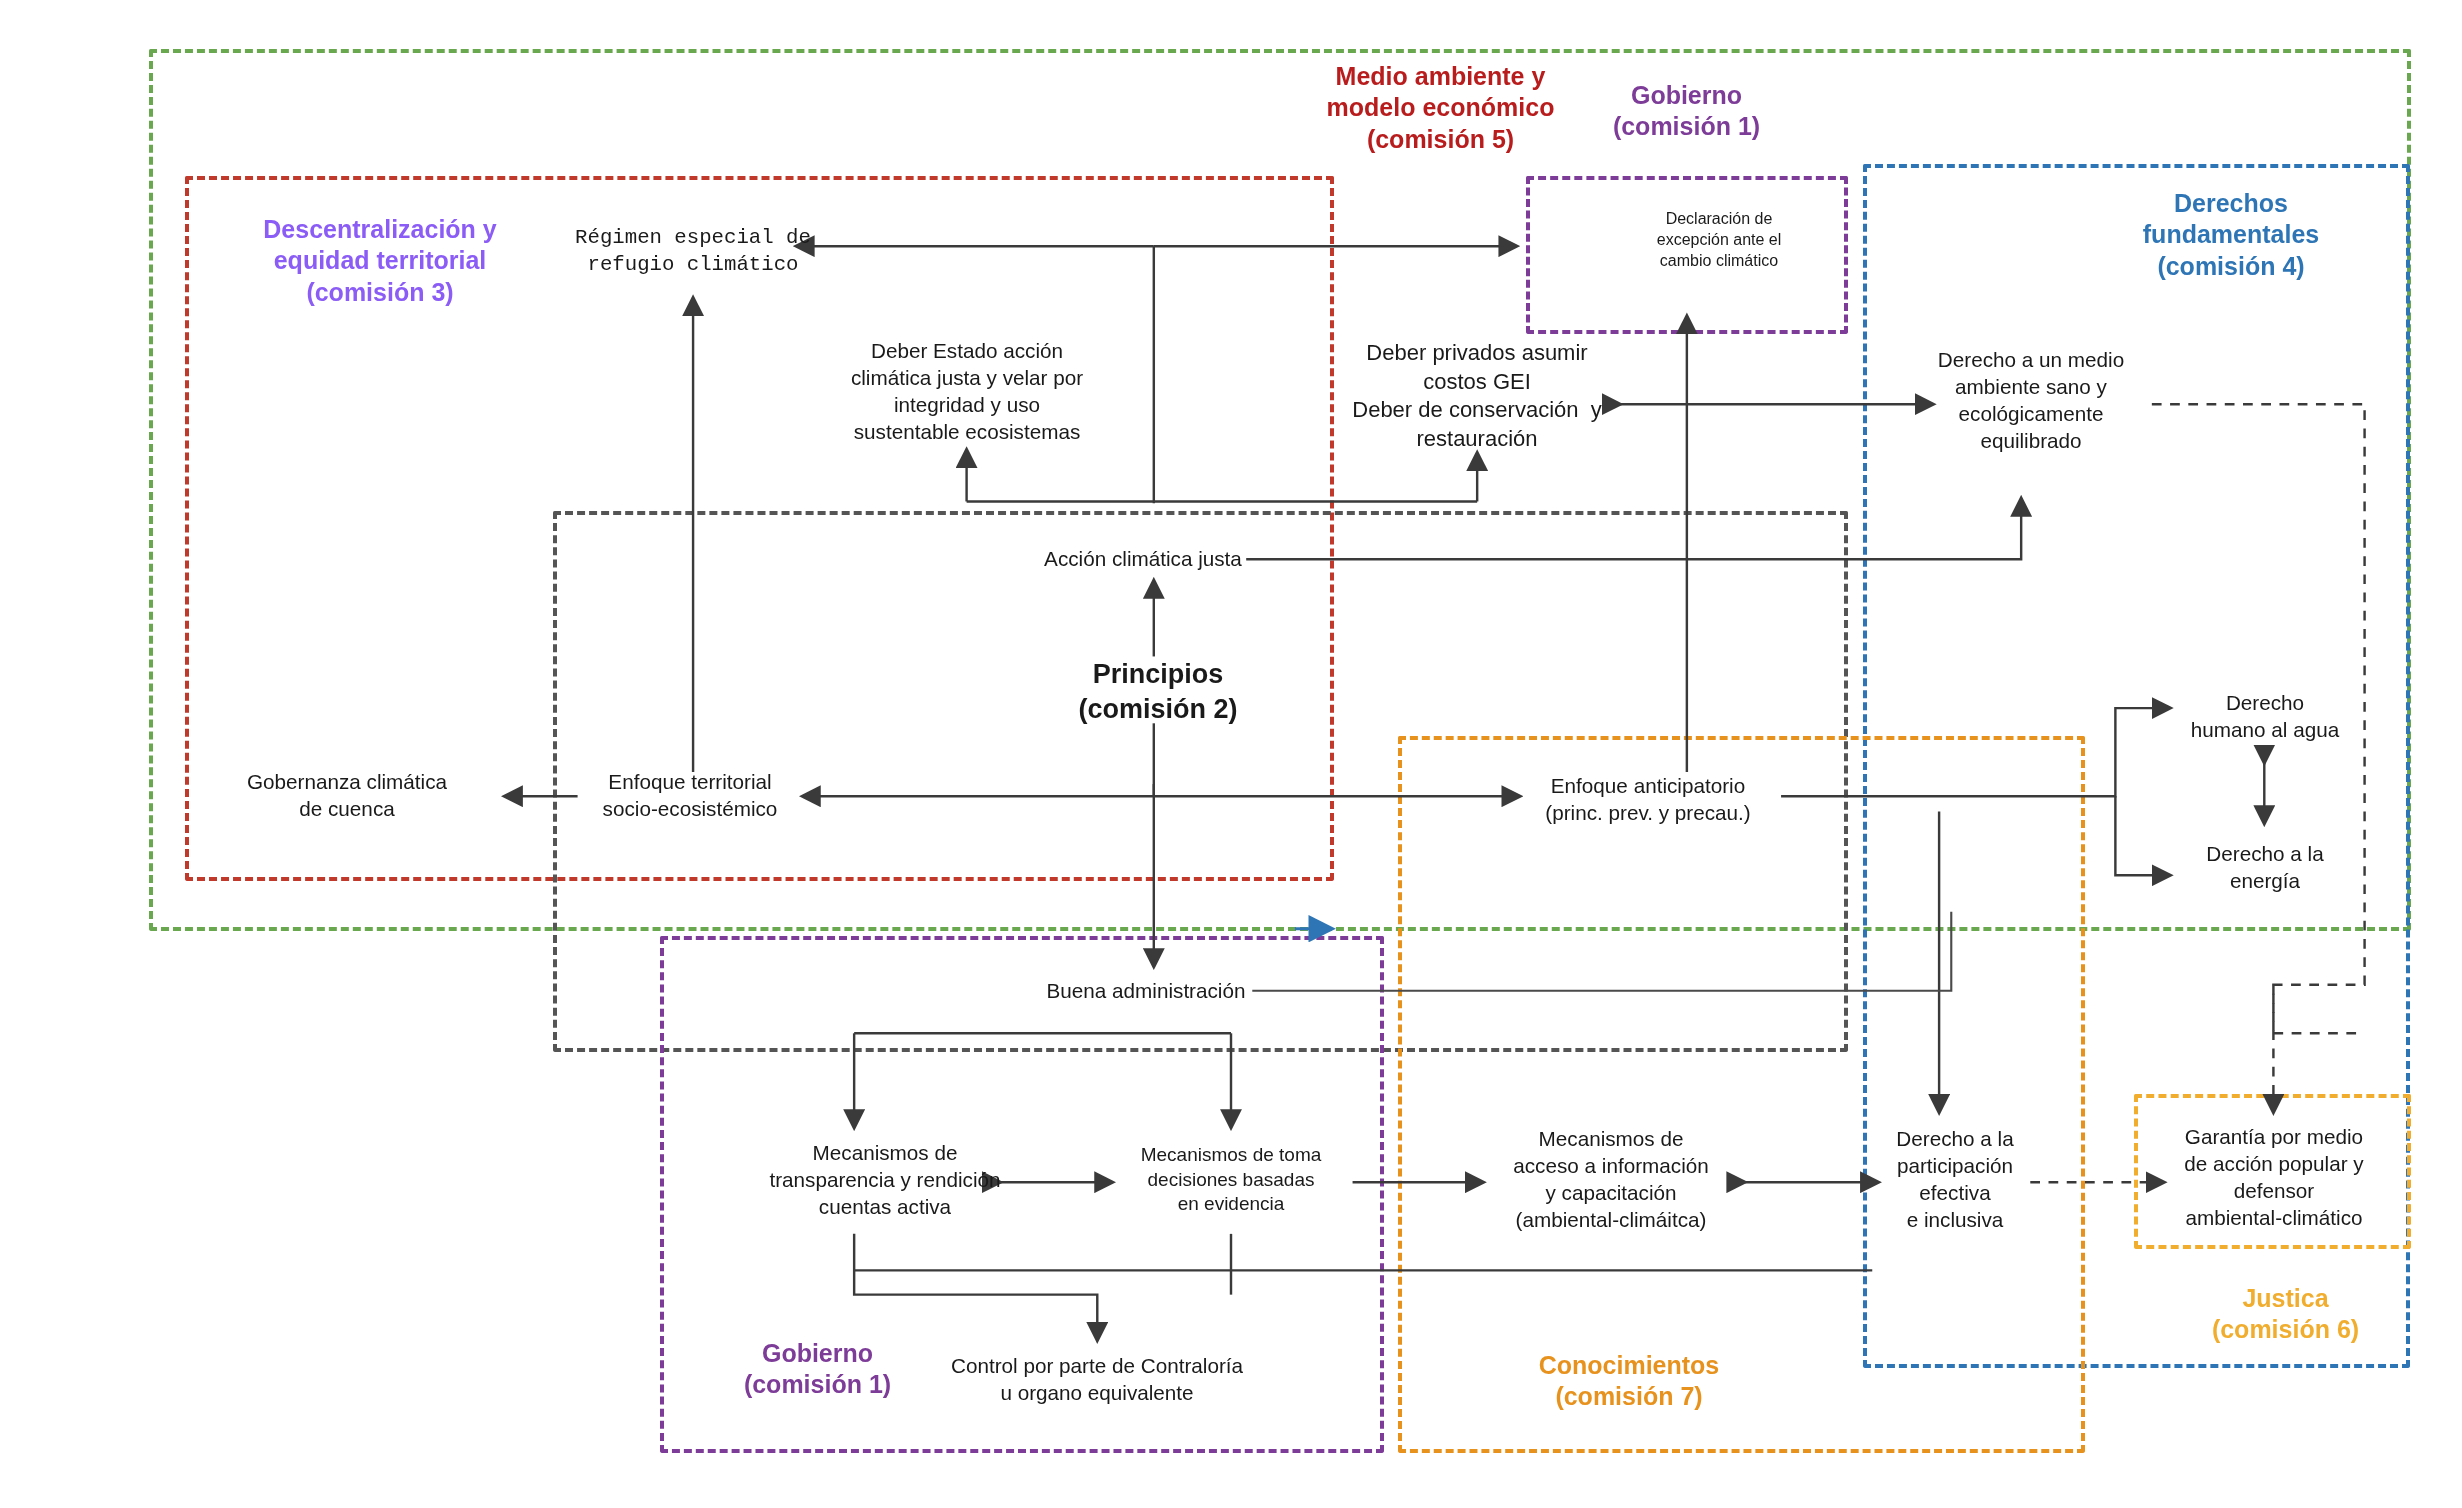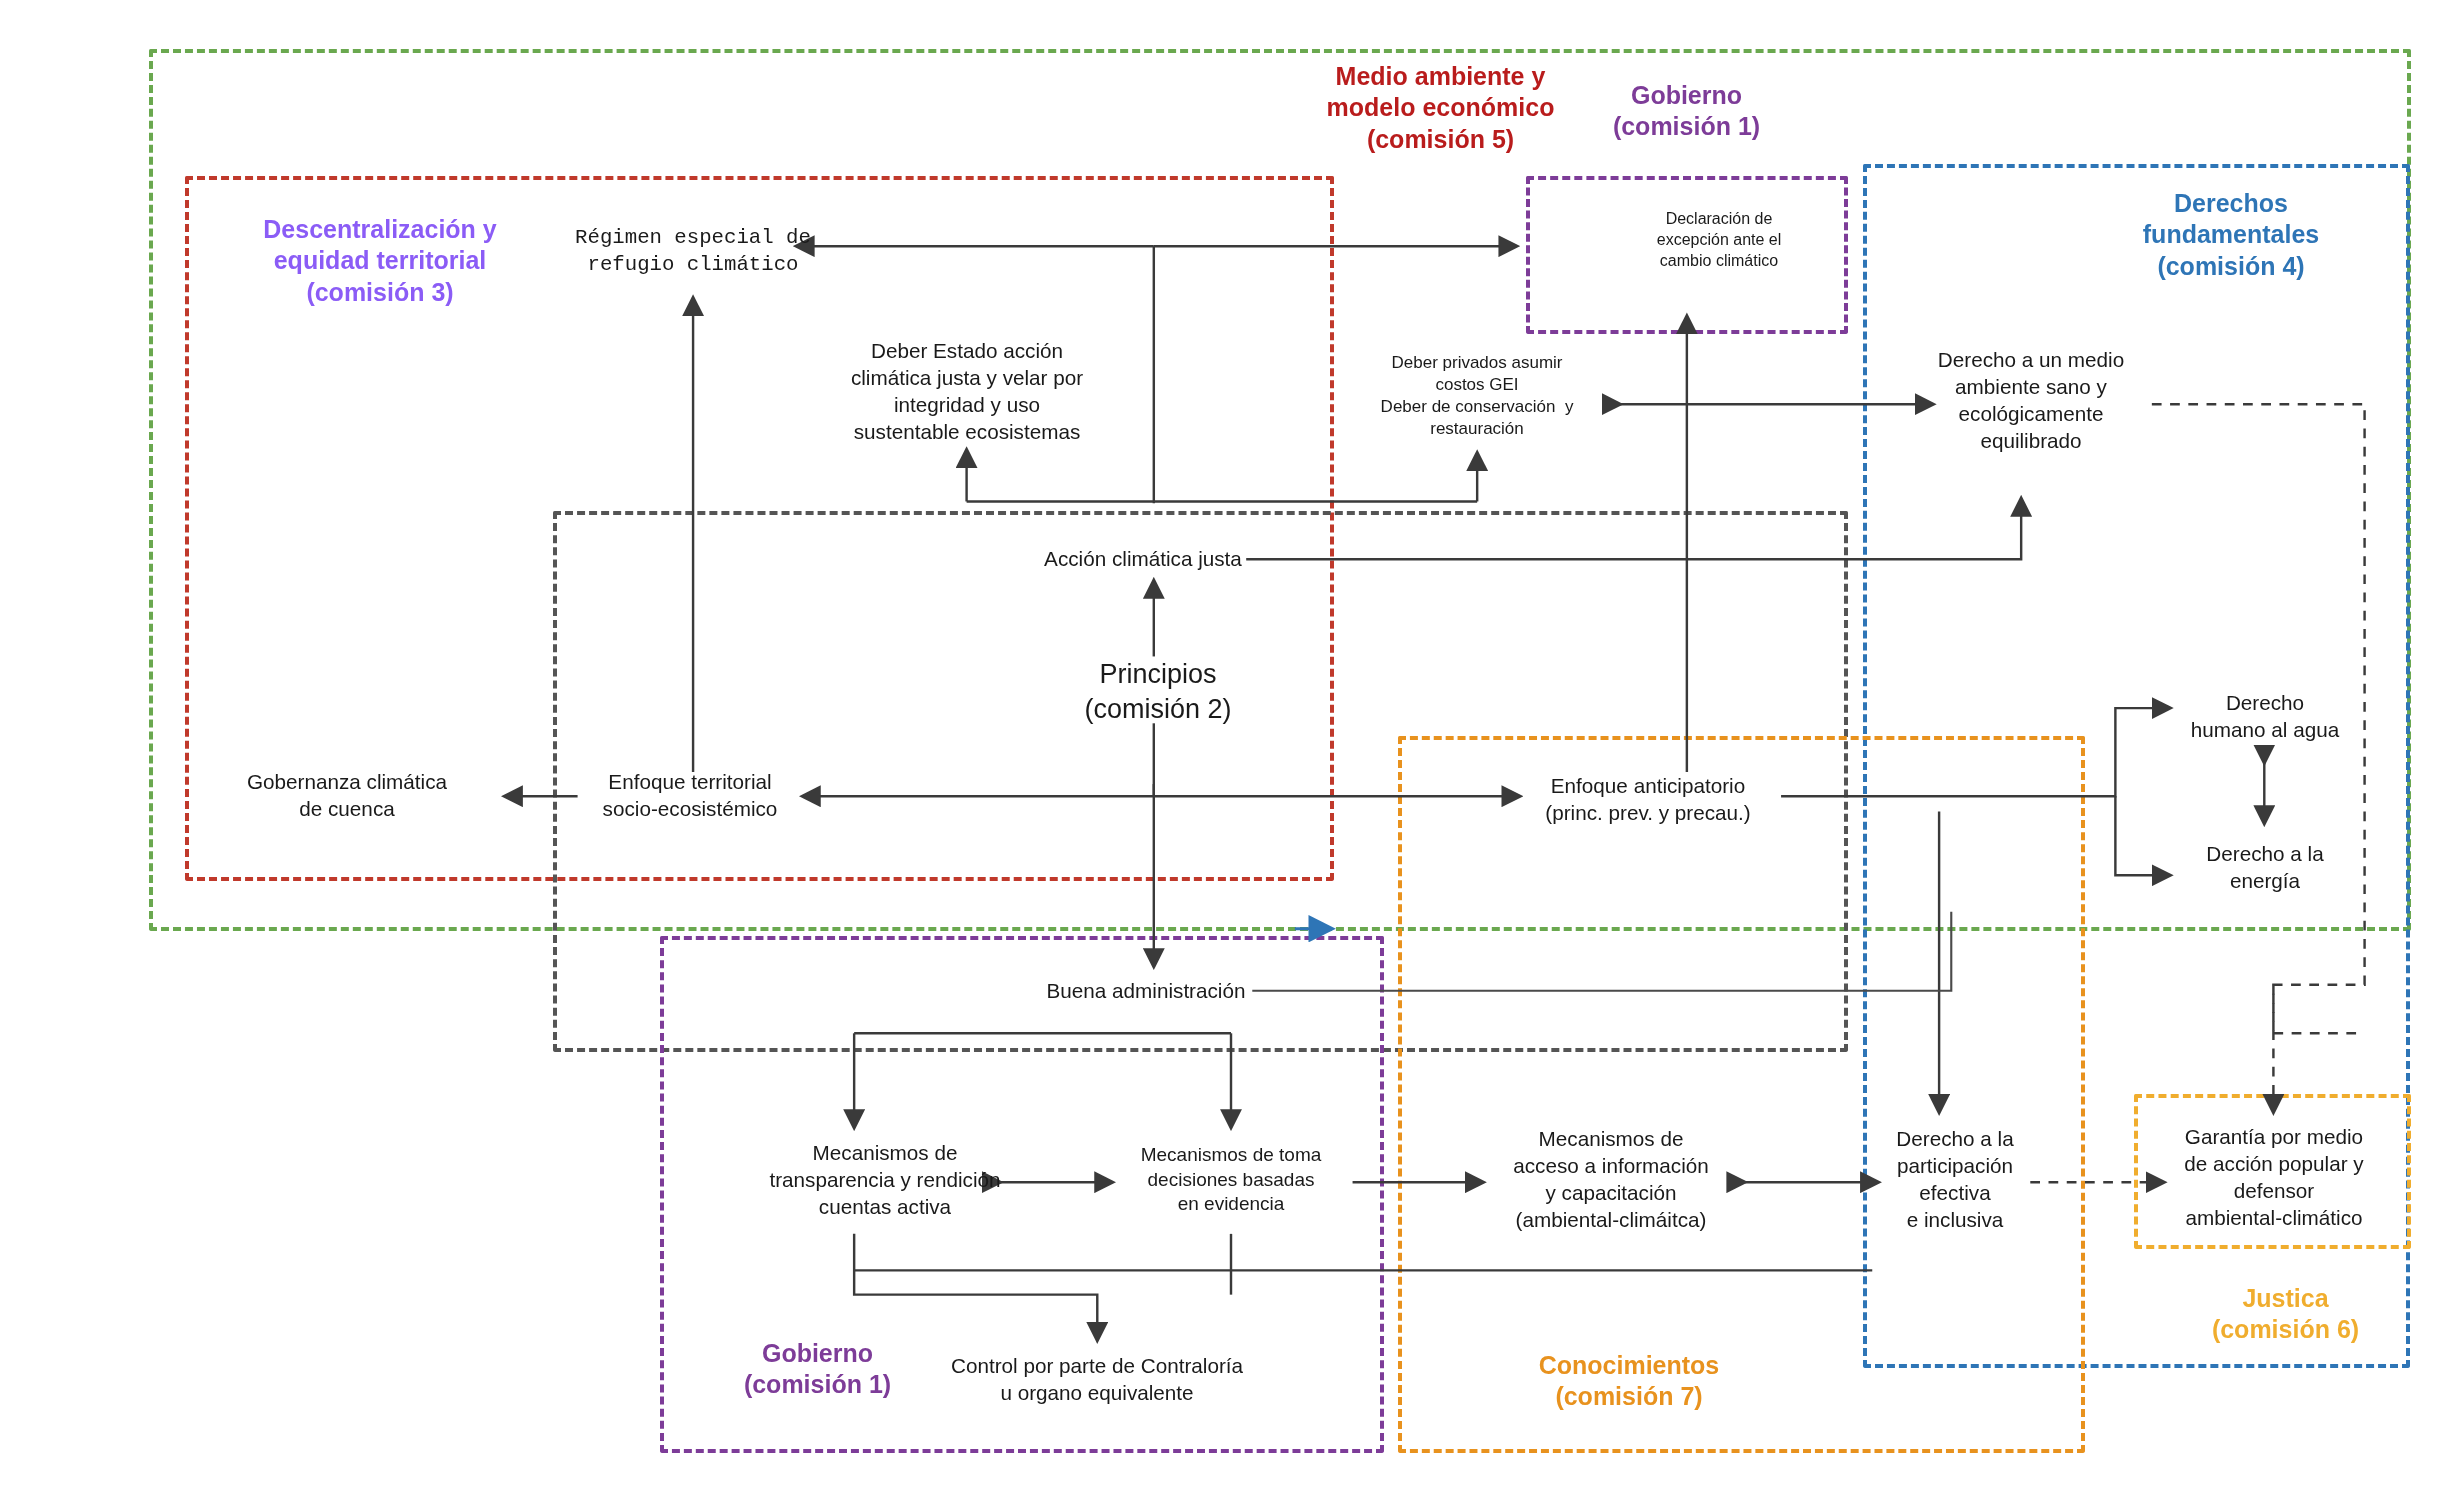--- a/index.html
+++ b/index.html
@@ -34,21 +34,21 @@
   }
   .node {
     position: absolute;
     text-align: center;
     color: #1a1a1a;
     line-height: 1.3;
     white-space: pre;
     transform: translate(-50%, -50%);
   }
   .node.bold {
-    font-weight: normal;
+    font-weight: bold;
   }
   svg.wires {
     position: absolute;
     left: 0;
     top: 0;
     width: 2462px;
     height: 1508px;
     pointer-events: none;
   }
   .w {
@@ -174,21 +174,21 @@
 
   <div class="node" id="nd0" style="left: 693px; top: 252px; font-size: 20.7px; font-family: Liberation Mono, monospace;">Régimen especial de
 refugio climático</div>
   <div class="node" id="nd1" style="left: 1687px; top: 240px; font-size: 16px; margin-left: 32px;">Declaración de
 excepción ante el
 cambio climático</div>
   <div class="node" id="nd2" style="left: 967px; top: 392px; font-size: 20.7px;">Deber Estado acción
 climática justa y velar por
 integridad y uso
 sustentable ecosistemas</div>
-  <div class="node" id="nd3" style="left: 1477px; top: 396px; font-size: 17px; text-align: center;">Deber privados asumir
+  <div class="node" id="nd3" style="left: 1477px; top: 396px; font-size: 22px; text-align: center;">Deber privados asumir
 costos GEI
 Deber de conservación  y
 restauración</div>
   <div class="node" id="nd4" style="left: 2031px; top: 401px; font-size: 20.7px;">Derecho a un medio
 ambiente sano y
 ecológicamente
 equilibrado</div>
   <div class="node" id="nd5" style="left: 1143px; top: 559px; font-size: 20.7px;">Acción climática justa</div>
   <div class="node bold" id="nd6" style="left: 1158px; top: 692px; font-size: 27px;">Principios
 (comisión 2)</div>

